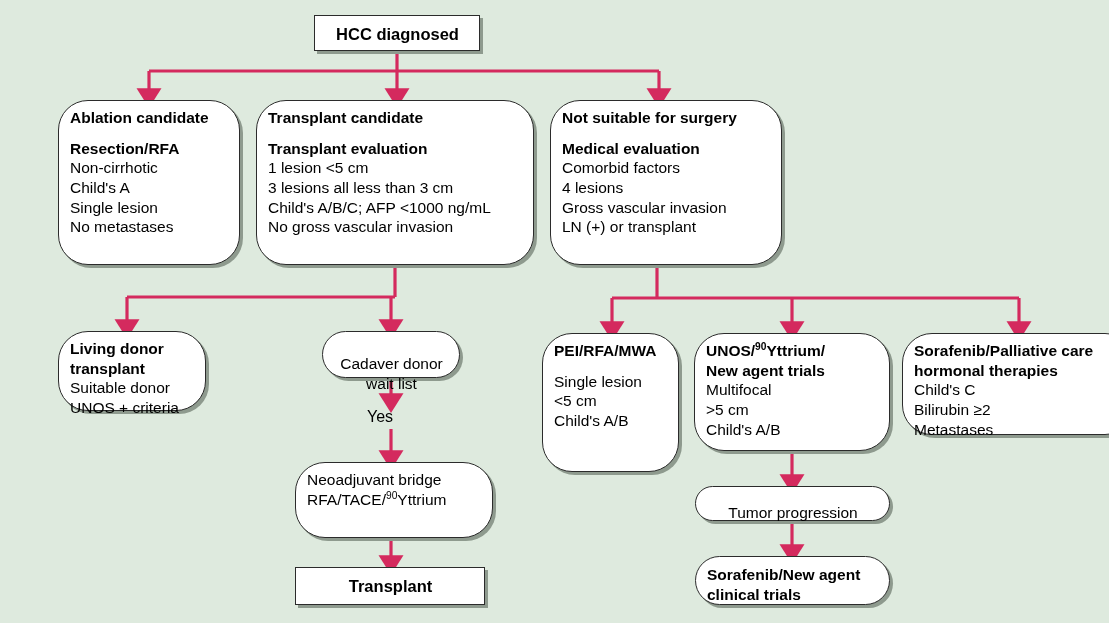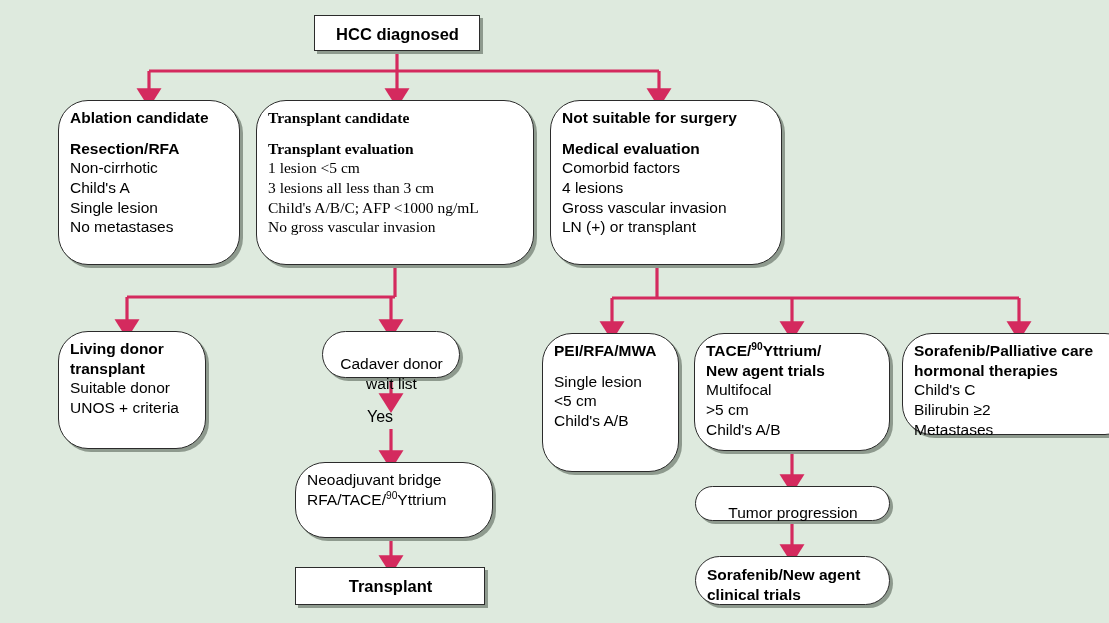--- a/index.html
+++ b/index.html
@@ -27,24 +27,24 @@
   .node .line{white-space:nowrap;}
   .node .gap{height:11px;}
   .f16{font-size:16.5px;}
   .f15{font-size:15.5px;border-radius:30px;}
   .center{text-align:center;}
   sup{font-size:.66em;vertical-align:super;line-height:0;}
 
   
   #n-root      {left:272px;  top:15px;  width:166px; height:36px; padding-top:8px;}
   #n-ablation  {left:16px;   top:100px; width:182px; height:165px;}
-  #n-transplant{left:214px;  top:100px; width:278px; height:165px;font-family:Liberation Serif, serif;}
+  #n-transplant{left:214px;  top:100px; width:278px; height:165px;}
   #n-notsuit   {left:508px;  top:100px; width:232px; height:165px;}
 
-  #n-living    {left:16px;   top:331px; width:148px; height:118px;}
+  #n-living    {left:16px;   top:331px; width:148px; height:80px;}
   #n-cadaver   {left:280px;  top:331px; width:138px; height:47px; padding-top:22px;}
   #n-neoadj    {left:253px;  top:462px; width:198px; height:76px;}
   #n-txplant   {left:253px;  top:567px; width:190px; height:38px; padding-top:8px;}
 
   #n-pei       {left:500px;  top:333px; width:137px; height:139px;}
   #n-tace      {left:652px;  top:333px; width:196px; height:118px;}
   #n-sorafenib {left:860px;  top:333px; width:233px; height:102px;}
   #n-tumorprog {left:653px;  top:486px; width:195px; height:35px; padding-top:16px;}
   #n-soranew   {left:653px;  top:556px; width:195px; height:49px; padding-top:8px;}
 
@@ -153,21 +153,21 @@
 
   <div class="node f15" id="n-pei">
     <div class="ttl line">PEI/RFA/MWA</div>
     <div class="gap"></div>
     <div class="line">Single lesion</div>
     <div class="line">&lt;5 cm</div>
     <div class="line">Child's A/B</div>
   </div>
 
   <div class="node f15" id="n-tace">
-    <div class="ttl line"><span>TACE/</span><sup>90</sup><span>Yttrium/</span></div>
+    <div class="ttl line"><span>UNOS/</span><sup>90</sup><span>Yttrium/</span></div>
     <div class="ttl line">New agent trials</div>
     <div class="line">Multifocal</div>
     <div class="line">&gt;5 cm</div>
     <div class="line">Child's A/B</div>
   </div>
 
   <div class="node f15" id="n-sorafenib">
     <div class="ttl line">Sorafenib/Palliative care</div>
     <div class="ttl line">hormonal therapies</div>
     <div class="line">Child's C</div>

